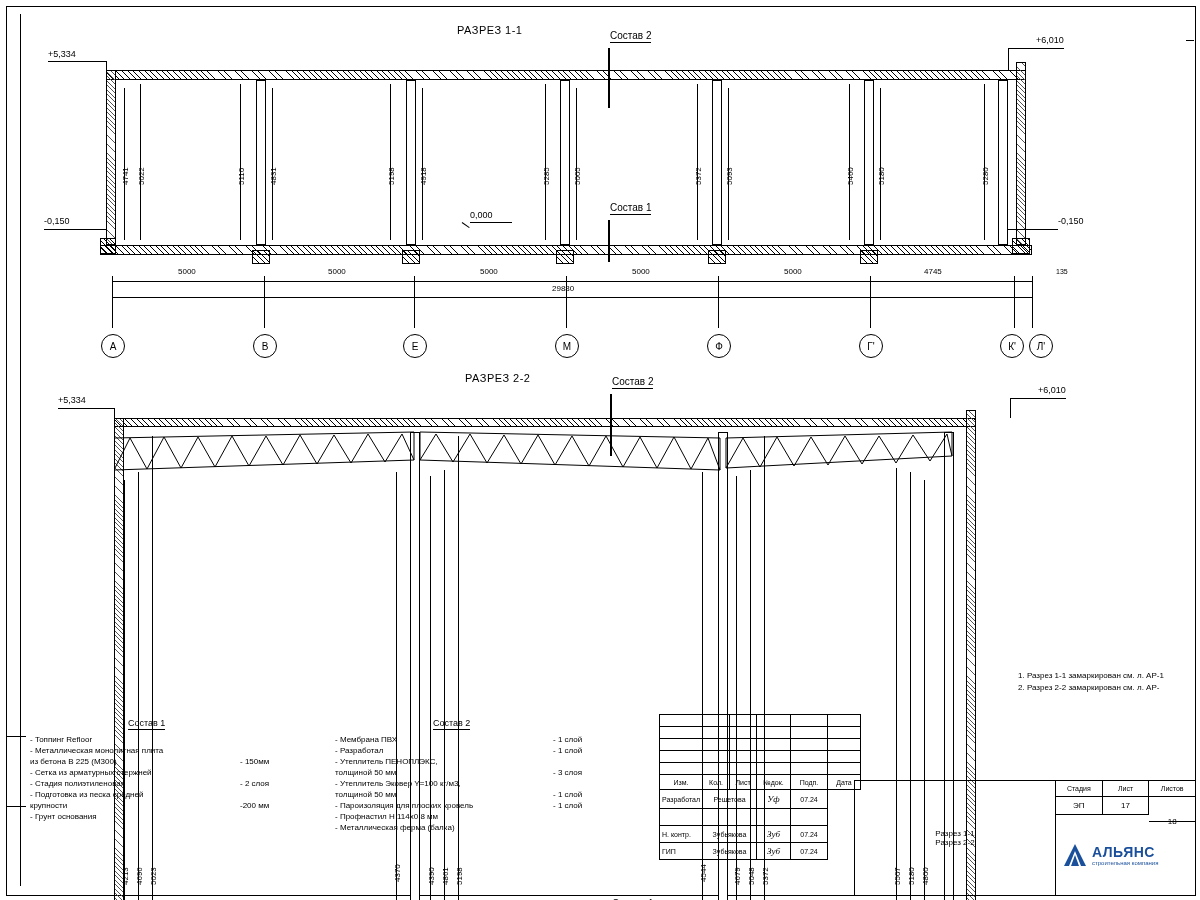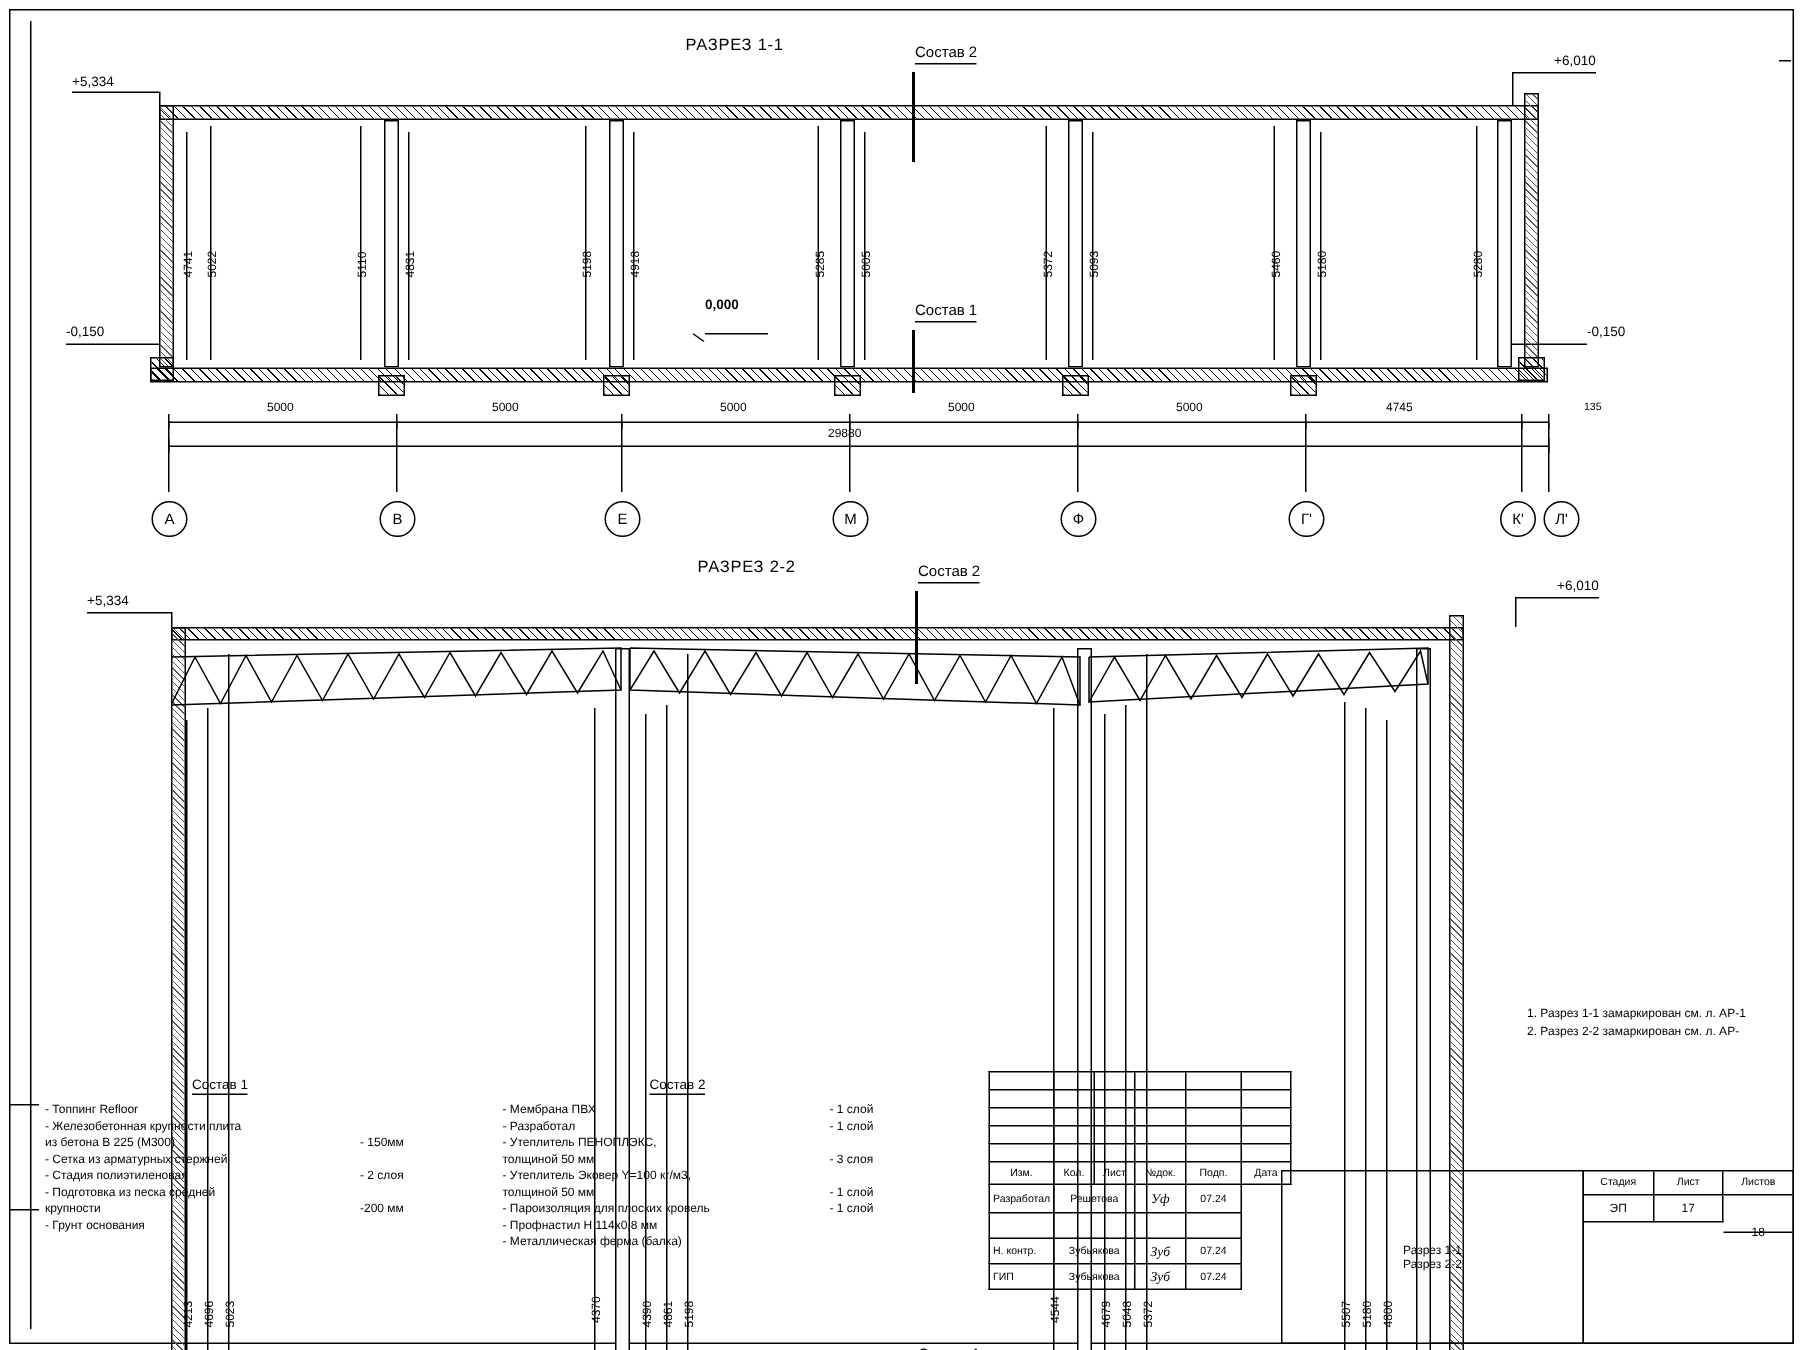--- a/index.html
+++ b/index.html
@@ -86,21 +86,21 @@
 
     <div class="txt" style="left:1036px;top:36px;">+6,010</div>
     <div class="ln hln" style="left:1008px;top:48px;width:56px;"></div>
     <div class="ln vln" style="left:1008px;top:48px;height:22px;"></div>
 
     <div class="txt" style="left:44px;top:217px;">-0,150</div>
     <div class="ln hln" style="left:44px;top:229px;width:62px;"></div>
     <div class="txt" style="left:1058px;top:217px;">-0,150</div>
     <div class="ln hln" style="left:1000px;top:229px;width:58px;"></div>
 
-    <div class="txt" style="left:470px;top:199px;font-weight:bold;">0,000</div>
+    <div class="txt" style="left:470px;top:211px;">0,000</div>
     <div class="ln hln" style="left:470px;top:222px;width:42px;"></div>
     <div class="ln" style="left:462px;top:222px;width:9px;height:1px;transform:rotate(35deg);transform-origin:left;"></div>
 
     <div class="txt ul s10" style="left:610px;top:31px;">Состав 2</div>
     <div class="sect-mark" style="left:608px;top:48px;height:60px;"></div>
     <div class="txt ul s10" style="left:610px;top:203px;">Состав 1</div>
     <div class="sect-mark" style="left:608px;top:220px;height:42px;"></div>
 
     <div class="hatchband" style="left:106px;top:70px;width:920px;height:10px;"></div>
 
@@ -271,21 +271,21 @@
     <div>1. Разрез 1-1 замаркирован см. л. АР-1</div>
     <div>2. Разрез 2-2 замаркирован см. л. АР-</div>
   </div>
 
   <div class="notes" style="left:30px;top:718px;width:260px;">
     <div style="text-align:left;margin-left:98px;">
       <span class="hdr">Состав 1</span>
     </div>
     <ul>
       <li><span>- Топпинг Refloor</span></li>
-      <li><span>- Железобетонная  крупности плита</span></li>
+      <li><span>- Металлическая  монолитная плита</span></li>
       <li style="position:relative;"><span>  из бетона В 225 (М300)</span>
         <span style="position:absolute;left:210px;">- 150мм</span></li>
       <li><span>- Сетка из арматурных стержней</span></li>
       <li style="position:relative;"><span>- Стадия полиэтиленовая</span>
         <span style="position:absolute;left:210px;">- 2 слоя</span></li>
       <li><span>- Подготовка из песка средней</span></li>
       <li style="position:relative;"><span>  крупности</span>
         <span style="position:absolute;left:210px;">-200 мм</span></li>
       <li><span>- Грунт основания</span></li>
     </ul>
@@ -401,20 +401,31 @@
       <div style="position:absolute;left:0;top:0;width:100%;height:16px;display:flex;font-size:7px;">
         <div style="flex:1;border-right:1px solid #000;border-bottom:1px solid #000;display:flex;align-items:center;justify-content:center;">Стадия</div>
         <div style="flex:1;border-right:1px solid #000;border-bottom:1px solid #000;display:flex;align-items:center;justify-content:center;">Лист</div>
         <div style="flex:1;border-bottom:1px solid #000;display:flex;align-items:center;justify-content:center;">Листов</div>
       </div>
       <div style="position:absolute;left:0;top:16px;width:100%;height:18px;display:flex;font-size:8px;">
         <div style="flex:1;border-right:1px solid #000;border-bottom:1px solid #000;display:flex;align-items:center;justify-content:center;">ЭП</div>
         <div style="flex:1;border-right:1px solid #000;border-bottom:1px solid #000;display:flex;align-items:center;justify-content:center;">17</div>
         <div style="flex:1;border-bottom:1px solid #000;display:flex;align-items:center;justify-content:center;margin-top:24px;">18</div>
       </div>
+      <div style="position:absolute;left:0;top:34px;width:100%;height:79px;display:flex;align-items:center;padding-left:6px;">
+        <svg width="26" height="26" viewBox="0 0 26 26">
+          <polygon points="13,2 24,24 2,24" fill="#1a4f9c"></polygon>
+          <polygon points="13,9 19,24 7,24" fill="#ffffff"></polygon>
+          <polygon points="13,13 17,24 9,24" fill="#1a4f9c"></polygon>
+        </svg>
+        <div style="margin-left:4px;">
+          <div class="brand" style="font-size:14px;letter-spacing:.5px;">АЛЬЯНС</div>
+          <div class="brand-sub">строительная компания</div>
+        </div>
+      </div>
     </div>
   </div>
 
   <div class="ln hln" style="left:6px;top:736px;width:20px;"></div>
   <div class="ln hln" style="left:6px;top:806px;width:20px;"></div>
   <div class="ln hln" style="left:1186px;top:40px;width:8px;"></div>
 
 </div>
 
 </body></html>

